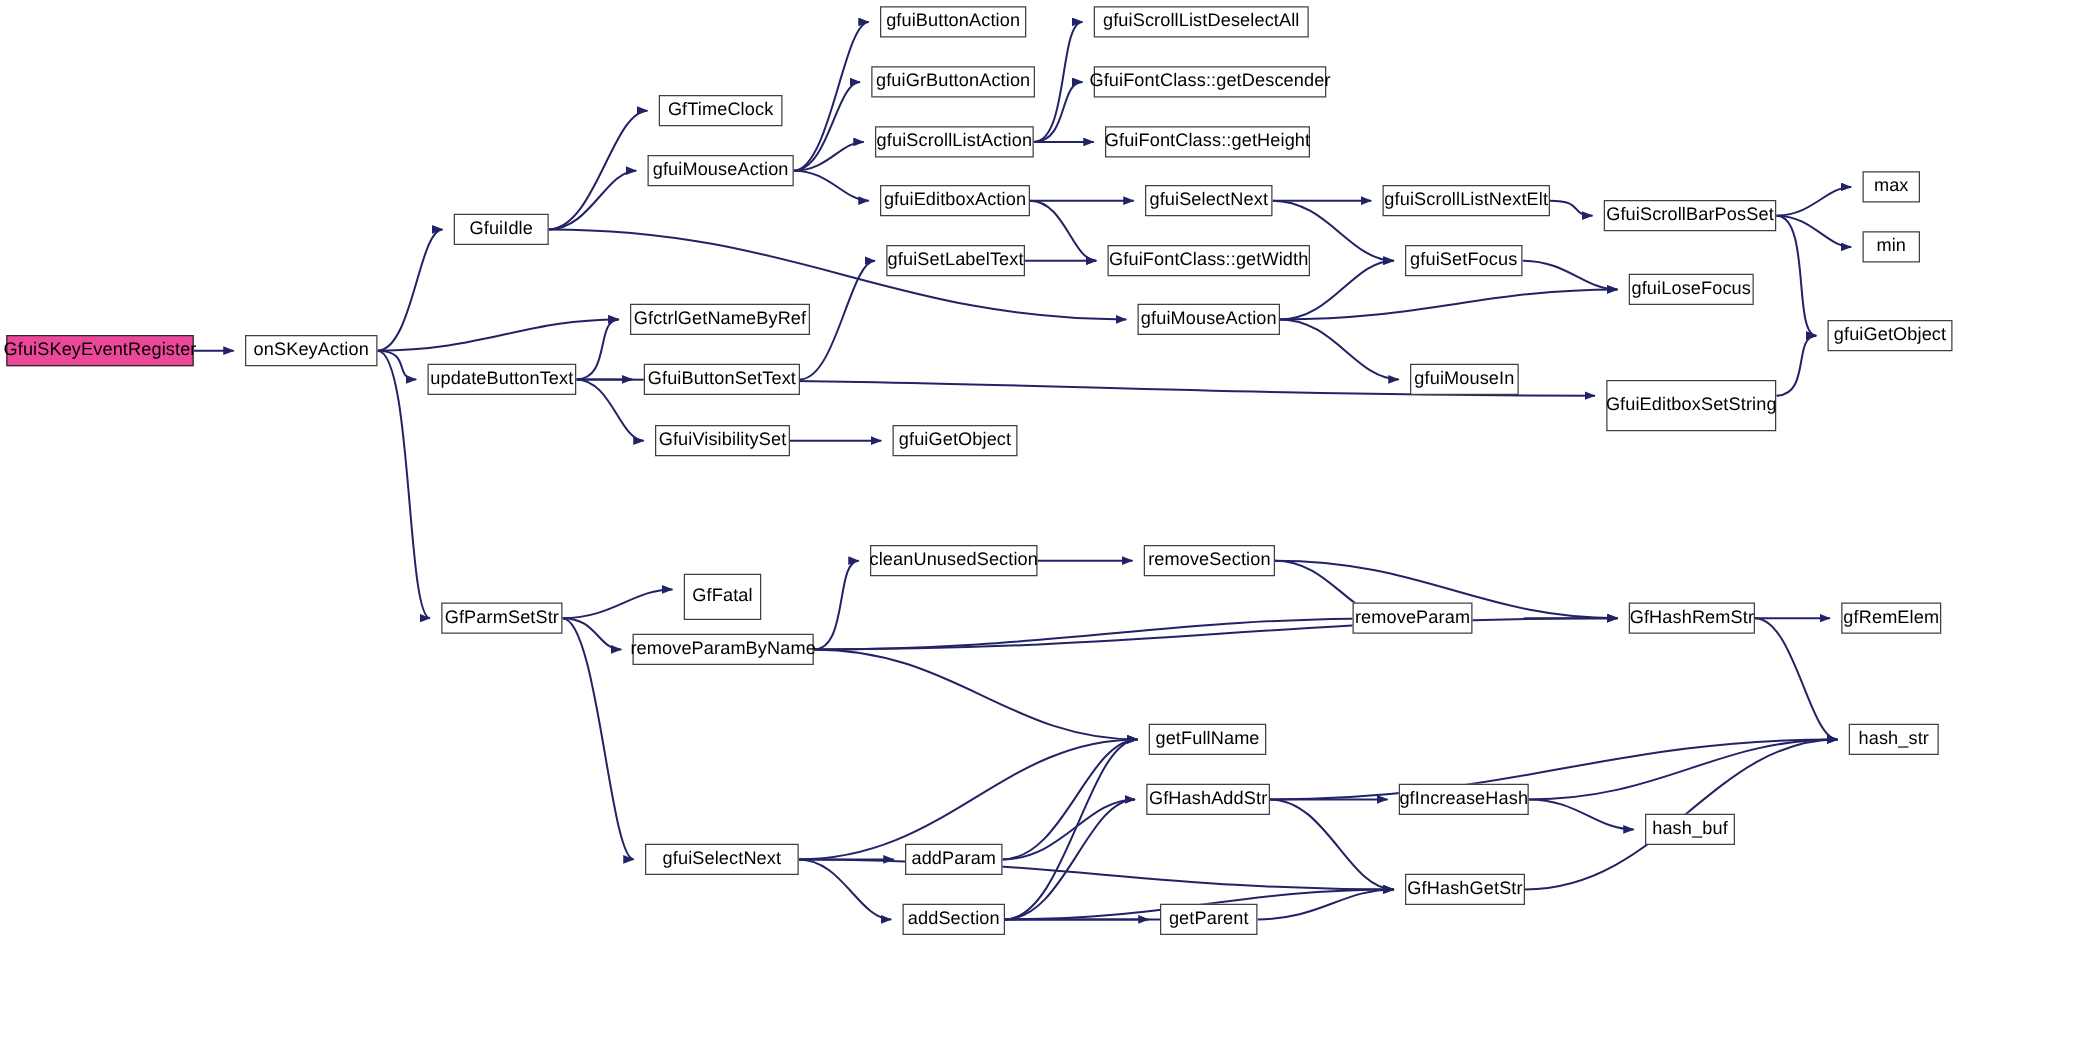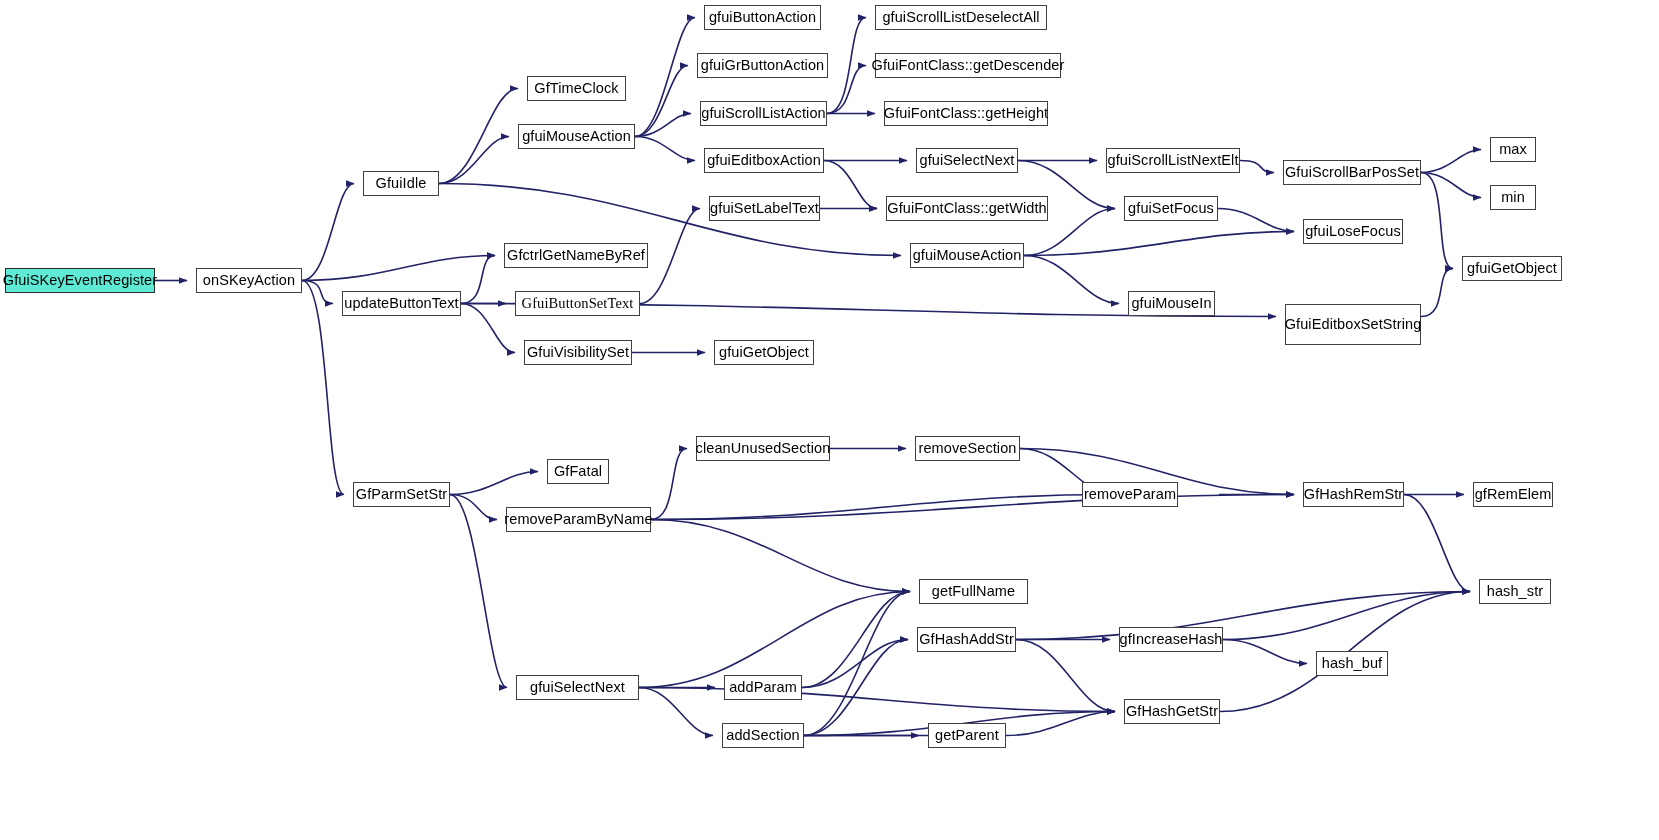--- a/index.html
+++ b/index.html
@@ -31,21 +31,21 @@
     font-size: 14.5px;
     line-height: 1;
     display: flex;
     align-items: center;
     justify-content: center;
     white-space: nowrap;
     padding: 0 6px;
     letter-spacing: 0.1px;
   }
   .node.root {
-    background: #5eead4;
+    background: #ec4899;
     border-color: #2b2b2b;
   }
 </style>
 </head>
 <body>
 
 <div id="canvas">
   <svg id="edges" viewBox="0 0 1659 840" xmlns="http://www.w3.org/2000/svg">
     <defs>
       <marker id="ah" markerWidth="9" markerHeight="7" refX="8.4" refY="3.5" orient="auto" markerUnits="userSpaceOnUse">
@@ -123,21 +123,21 @@
   </svg>
   <div id="node-layer">
       <div class="node root" style="left: 5px; top: 268px; width: 150px; height: 25px;">GfuiSKeyEventRegister</div>
       <div class="node" style="left: 196px; top: 268px; width: 106px; height: 25px;">onSKeyAction</div>
       <div class="node" style="left: 363px; top: 171px; width: 76px; height: 25px;">GfuiIdle</div>
       <div class="node" style="left: 342px; top: 291px; width: 119px; height: 25px;">updateButtonText</div>
       <div class="node" style="left: 353px; top: 482px; width: 97px; height: 25px;">GfParmSetStr</div>
       <div class="node" style="left: 527px; top: 76px; width: 99px; height: 25px;">GfTimeClock</div>
       <div class="node" style="left: 518px; top: 124px; width: 117px; height: 25px;">gfuiMouseAction</div>
       <div class="node" style="left: 504px; top: 243px; width: 144px; height: 25px;">GfctrlGetNameByRef</div>
-      <div class="node" style="left: 515px; top: 291px; width: 125px; height: 25px; font-family: Liberation Serif, serif;">GfuiButtonSetText</div>
+      <div class="node" style="left: 515px; top: 291px; width: 125px; height: 25px;">GfuiButtonSetText</div>
       <div class="node" style="left: 524px; top: 340px; width: 108px; height: 25px;">GfuiVisibilitySet</div>
       <div class="node" style="left: 704px; top: 5px; width: 117px; height: 25px;">gfuiButtonAction</div>
       <div class="node" style="left: 697px; top: 53px; width: 131px; height: 25px;">gfuiGrButtonAction</div>
       <div class="node" style="left: 700px; top: 101px; width: 127px; height: 25px;">gfuiScrollListAction</div>
       <div class="node" style="left: 704px; top: 148px; width: 120px; height: 25px;">gfuiEditboxAction</div>
       <div class="node" style="left: 709px; top: 196px; width: 111px; height: 25px;">gfuiSetLabelText</div>
       <div class="node" style="left: 714px; top: 340px; width: 100px; height: 25px;">gfuiGetObject</div>
       <div class="node" style="left: 875px; top: 5px; width: 172px; height: 25px;">gfuiScrollListDeselectAll</div>
       <div class="node" style="left: 875px; top: 53px; width: 186px; height: 25px;">GfuiFontClass::getDescender</div>
       <div class="node" style="left: 884px; top: 101px; width: 164px; height: 25px;">GfuiFontClass::getHeight</div>
@@ -147,27 +147,27 @@
       <div class="node" style="left: 1106px; top: 148px; width: 134px; height: 25px;">gfuiScrollListNextElt</div>
       <div class="node" style="left: 1124px; top: 196px; width: 94px; height: 25px;">gfuiSetFocus</div>
       <div class="node" style="left: 1128px; top: 291px; width: 87px; height: 25px;">gfuiMouseIn</div>
       <div class="node" style="left: 1283px; top: 160px; width: 138px; height: 25px;">GfuiScrollBarPosSet</div>
       <div class="node" style="left: 1303px; top: 219px; width: 100px; height: 25px;">gfuiLoseFocus</div>
       <div class="node" style="left: 1285px; top: 304px; width: 136px; height: 41px;">GfuiEditboxSetString</div>
       <div class="node" style="left: 1490px; top: 137px; width: 46px; height: 25px;">max</div>
       <div class="node" style="left: 1490px; top: 185px; width: 46px; height: 25px;">min</div>
       <div class="node" style="left: 1462px; top: 256px; width: 100px; height: 25px;">gfuiGetObject</div>
       <div class="node" style="left: 696px; top: 436px; width: 134px; height: 25px;">cleanUnusedSection</div>
-      <div class="node" style="left: 547px; top: 459px; width: 62px; height: 25px;">GfFatal</div>
+      <div class="node" style="left: 547px; top: 459px; width: 62px; height: 37px;">GfFatal</div>
       <div class="node" style="left: 506px; top: 507px; width: 145px; height: 25px;">removeParamByName</div>
       <div class="node" style="left: 915px; top: 436px; width: 105px; height: 25px;">removeSection</div>
       <div class="node" style="left: 1082px; top: 482px; width: 96px; height: 25px;">removeParam</div>
       <div class="node" style="left: 1303px; top: 482px; width: 101px; height: 25px;">GfHashRemStr</div>
       <div class="node" style="left: 1473px; top: 482px; width: 80px; height: 25px;">gfRemElem</div>
-      <div class="node" style="left: 919px; top: 579px; width: 109px; height: 25px;">getFullName</div>
+      <div class="node" style="left: 919px; top: 579px; width: 94px; height: 25px;">getFullName</div>
       <div class="node" style="left: 917px; top: 627px; width: 99px; height: 25px;">GfHashAddStr</div>
       <div class="node" style="left: 1119px; top: 627px; width: 104px; height: 25px;">gfIncreaseHash</div>
       <div class="node" style="left: 1316px; top: 651px; width: 72px; height: 25px;">hash_buf</div>
       <div class="node" style="left: 1479px; top: 579px; width: 72px; height: 25px;">hash_str</div>
       <div class="node" style="left: 516px; top: 675px; width: 123px; height: 25px;">gfuiSelectNext</div>
       <div class="node" style="left: 724px; top: 675px; width: 78px; height: 25px;">addParam</div>
       <div class="node" style="left: 722px; top: 723px; width: 82px; height: 25px;">addSection</div>
       <div class="node" style="left: 928px; top: 723px; width: 78px; height: 25px;">getParent</div>
       <div class="node" style="left: 1124px; top: 699px; width: 96px; height: 25px;">GfHashGetStr</div>
     </div>

